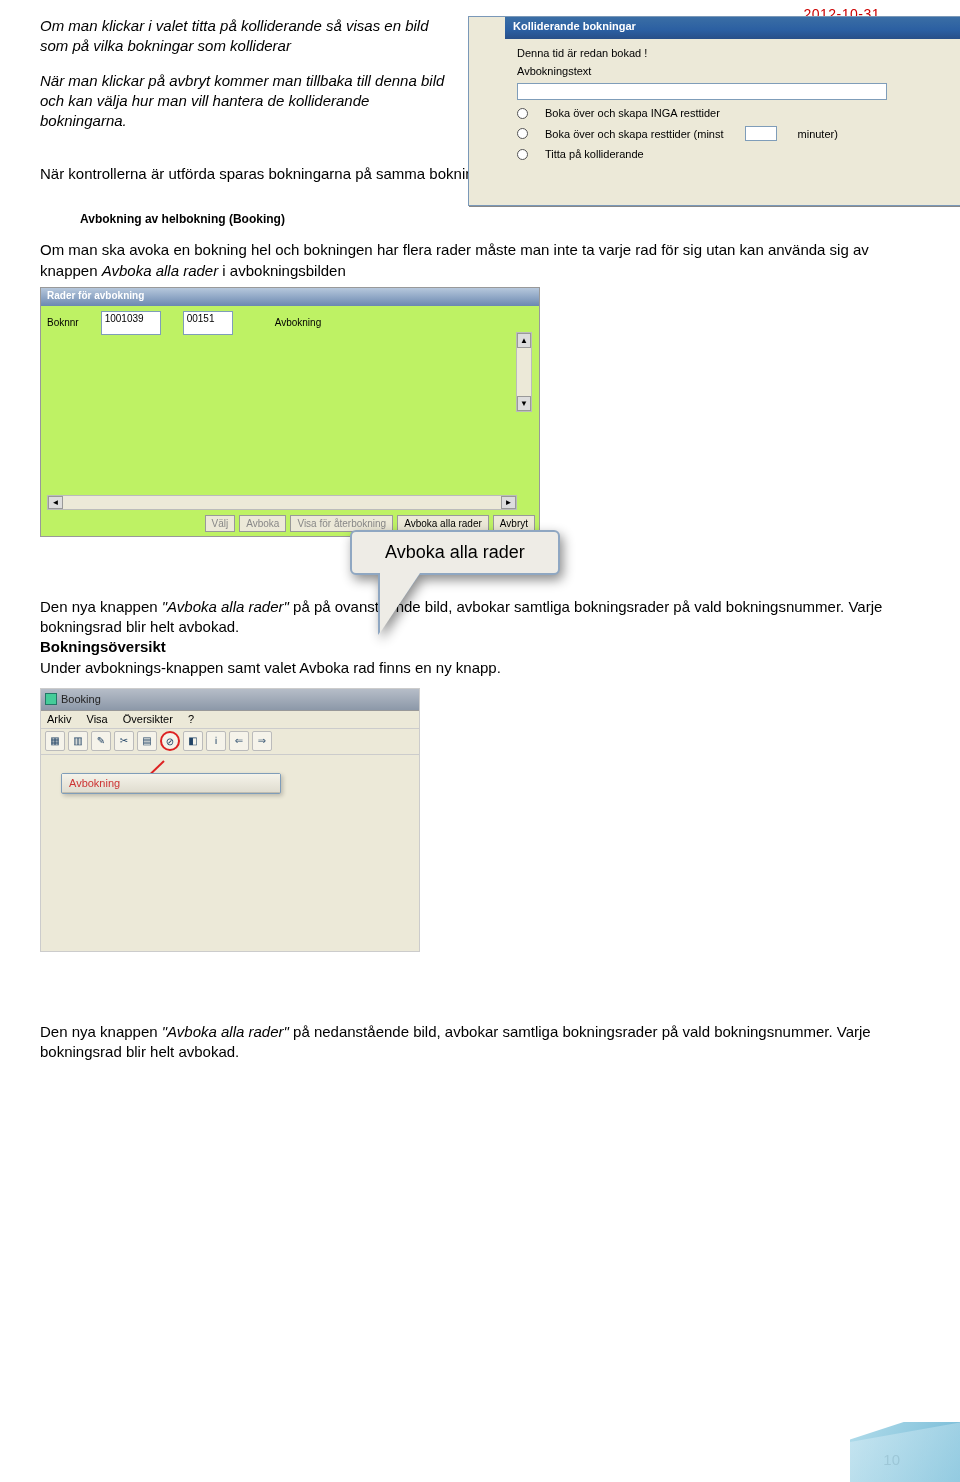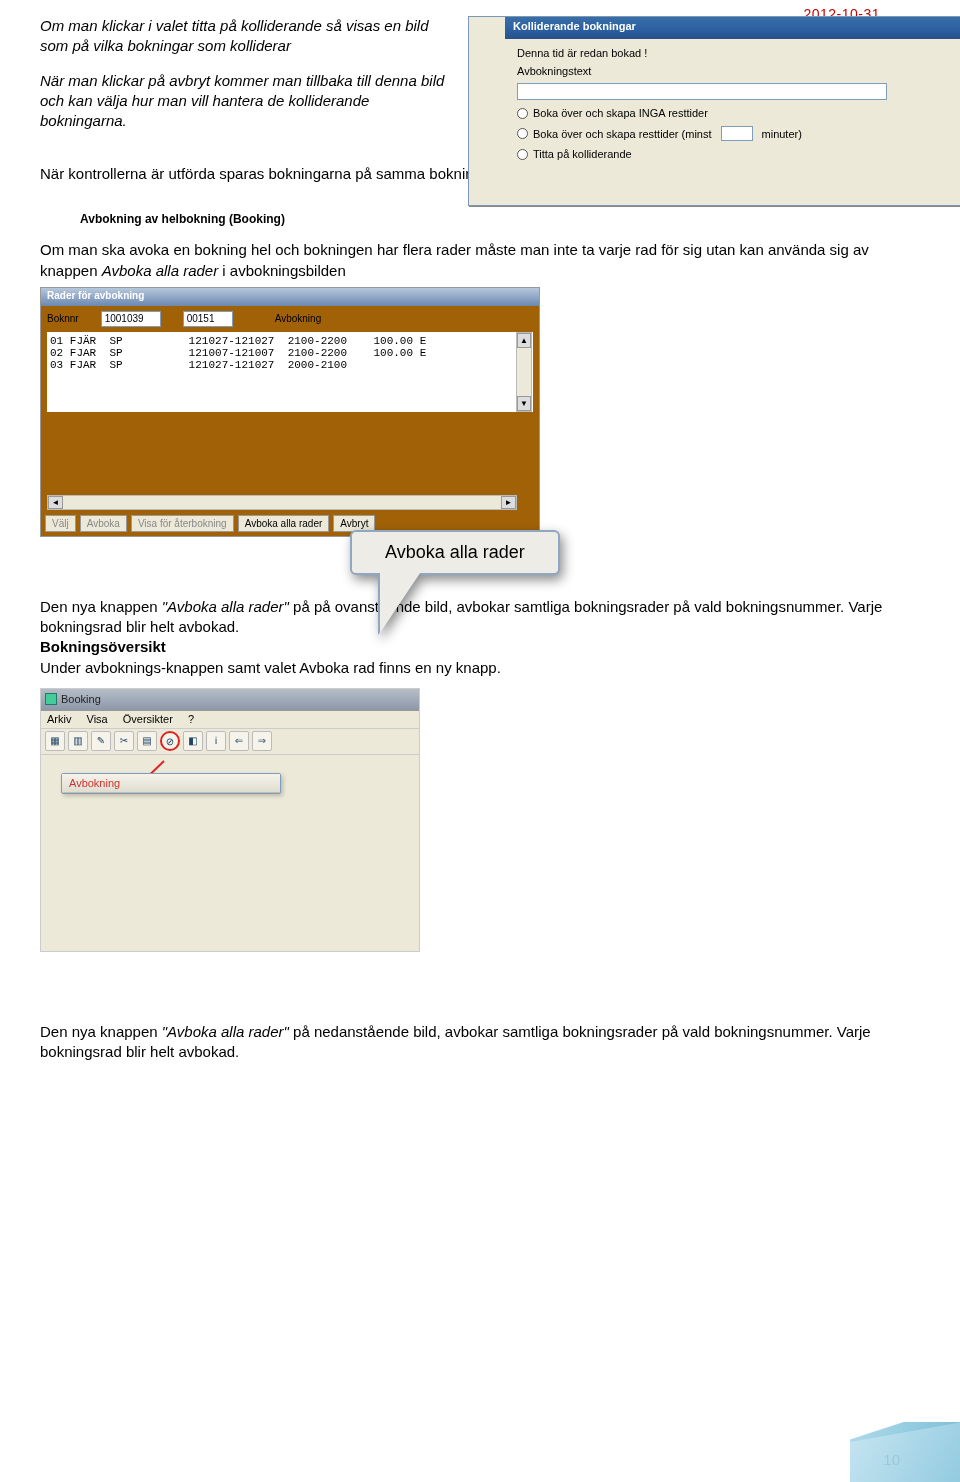--- a/index.html
+++ b/index.html
@@ -29,41 +29,41 @@
     height: 22px;
     background: linear-gradient(#3a6ea5,#2b5fa2 60%,#284f88);
     color: #fff; font-weight: bold;
     padding: 3px 8px;
   }
   .dialog1 .body { padding: 8px 12px; }
   .dialog1 .line { margin-bottom: 6px; }
   .dialog1 .tf {
     width: 370px; height: 17px; background: #fff; border: 1px solid #7f9db9;
   }
-  .radio-row { display: flex; align-items: center; gap: 5px; margin: 7px 0; }
+  .radio-row { display: flex; align-items: center; gap: 17px; margin: 7px 0; }
   .radio-row .r { width: 11px; height: 11px; border: 1px solid #555; border-radius: 50%; background: #fff; }
   .minibox { width: 32px; height: 15px; background: #fff; border: 1px solid #7f9db9; display: inline-block; margin: 0 4px; }
   .after1 { margin-top: 34px; }
   .heading2 { font-weight: bold; margin: 30px 0 14px 40px; font-size: 12px; }
   .para { line-height: 1.35; margin-bottom: 2px; }
   .italic { font-style: italic; }
 
   .panel2 {
     margin-top: 6px; width: 500px; height: 250px;
-    background: #a16207; border: 1px solid #999; position: relative;
+    background: #bef264; border: 1px solid #999; position: relative;
     font-family: "Tahoma","MS Sans Serif",sans-serif; font-size: 10px;
   }
   .panel2 .tb2 { height: 18px; background: linear-gradient(#b6c7dc,#6b88b0); color: #fff; padding: 2px 6px; font-weight: bold; font-size:10px;}
   .panel2 .row2 { display: flex; align-items: center; gap: 22px; padding: 5px 6px; }
-  .panel2 .inp { height: 16px; background: #fff; border: 1px solid #7f9db9; padding: 1px 3px; font-size: 10px; }
+  .panel2 .inp { height: 24px; background: #fff; border: 1px solid #7f9db9; padding: 1px 3px; font-size: 10px; }
   .panel2 .list { margin: 0 6px; border: 1px solid #fff; background: #fff; height: 80px; font-family: "Courier New", monospace; font-size: 11px; padding: 2px; overflow: hidden; }
   .panel2 .list .lr { white-space: pre; }
   .panel2 .sb { position: absolute; right: 7px; top: 44px; width: 16px; height: 80px; background: #ece9d8; border: 1px solid #bbb; }
   .panel2 .sb .arr { height: 15px; background: #ddd; border: 1px solid #999; font-size: 8px; text-align:center; line-height:13px;}
-  .panel2 .footerbar { position: absolute; bottom: 4px; left: 4px; right: 4px; display: flex; gap: 4px; }
+  .panel2 .footerbar { position: absolute; bottom: 4px; left: 4px; right: 4px; display: flex; gap: 4px; justify-content: flex-end; }
   .panel2 .btn { background: #ece9d8; border: 1px solid #999; padding: 2px 6px; font-size: 10px; color: #888; }
   .panel2 .btn.en { color: #000; }
   .hsb { position: absolute; bottom: 26px; left: 6px; right: 22px; height: 15px; background: #ece9d8; border: 1px solid #bbb; display: flex; justify-content: space-between; }
   .hsb .harr { width: 15px; background: #ddd; border: 1px solid #999; font-size: 8px; text-align:center; line-height:12px;}
 
   .callout {
     position: absolute; left: 350px; top: 530px;
     width: 210px;
     filter: drop-shadow(3px 5px 6px rgba(0,0,0,0.45));
   }
@@ -171,25 +171,20 @@
 </p>
 
 <div class="panel2">
   <div class="tb2">Rader för avbokning</div>
   <div class="row2">
     <span>Boknnr</span>
     <span class="inp" style="width:60px">1001039</span>
     <span class="inp" style="width:50px">00151</span>
     <span style="margin-left:20px">Avbokning</span>
   </div>
-  <div class="list">
-    <div class="lr">01 FJÄR  SP          121027-121027  2100-2200    100.00 E</div>
-    <div class="lr">02 FJAR  SP          121007-121007  2100-2200    100.00 E</div>
-    <div class="lr">03 FJAR  SP          121027-121027  2000-2100</div>
-  </div>
   <div class="sb">
     <div class="arr">▲</div>
     <div style="flex:1"></div>
     <div class="arr" style="position:absolute;bottom:0;left:0;right:0">▼</div>
   </div>
   <div class="hsb">
     <div class="harr">◄</div>
     <div class="harr">►</div>
   </div>
   <div class="footerbar">

